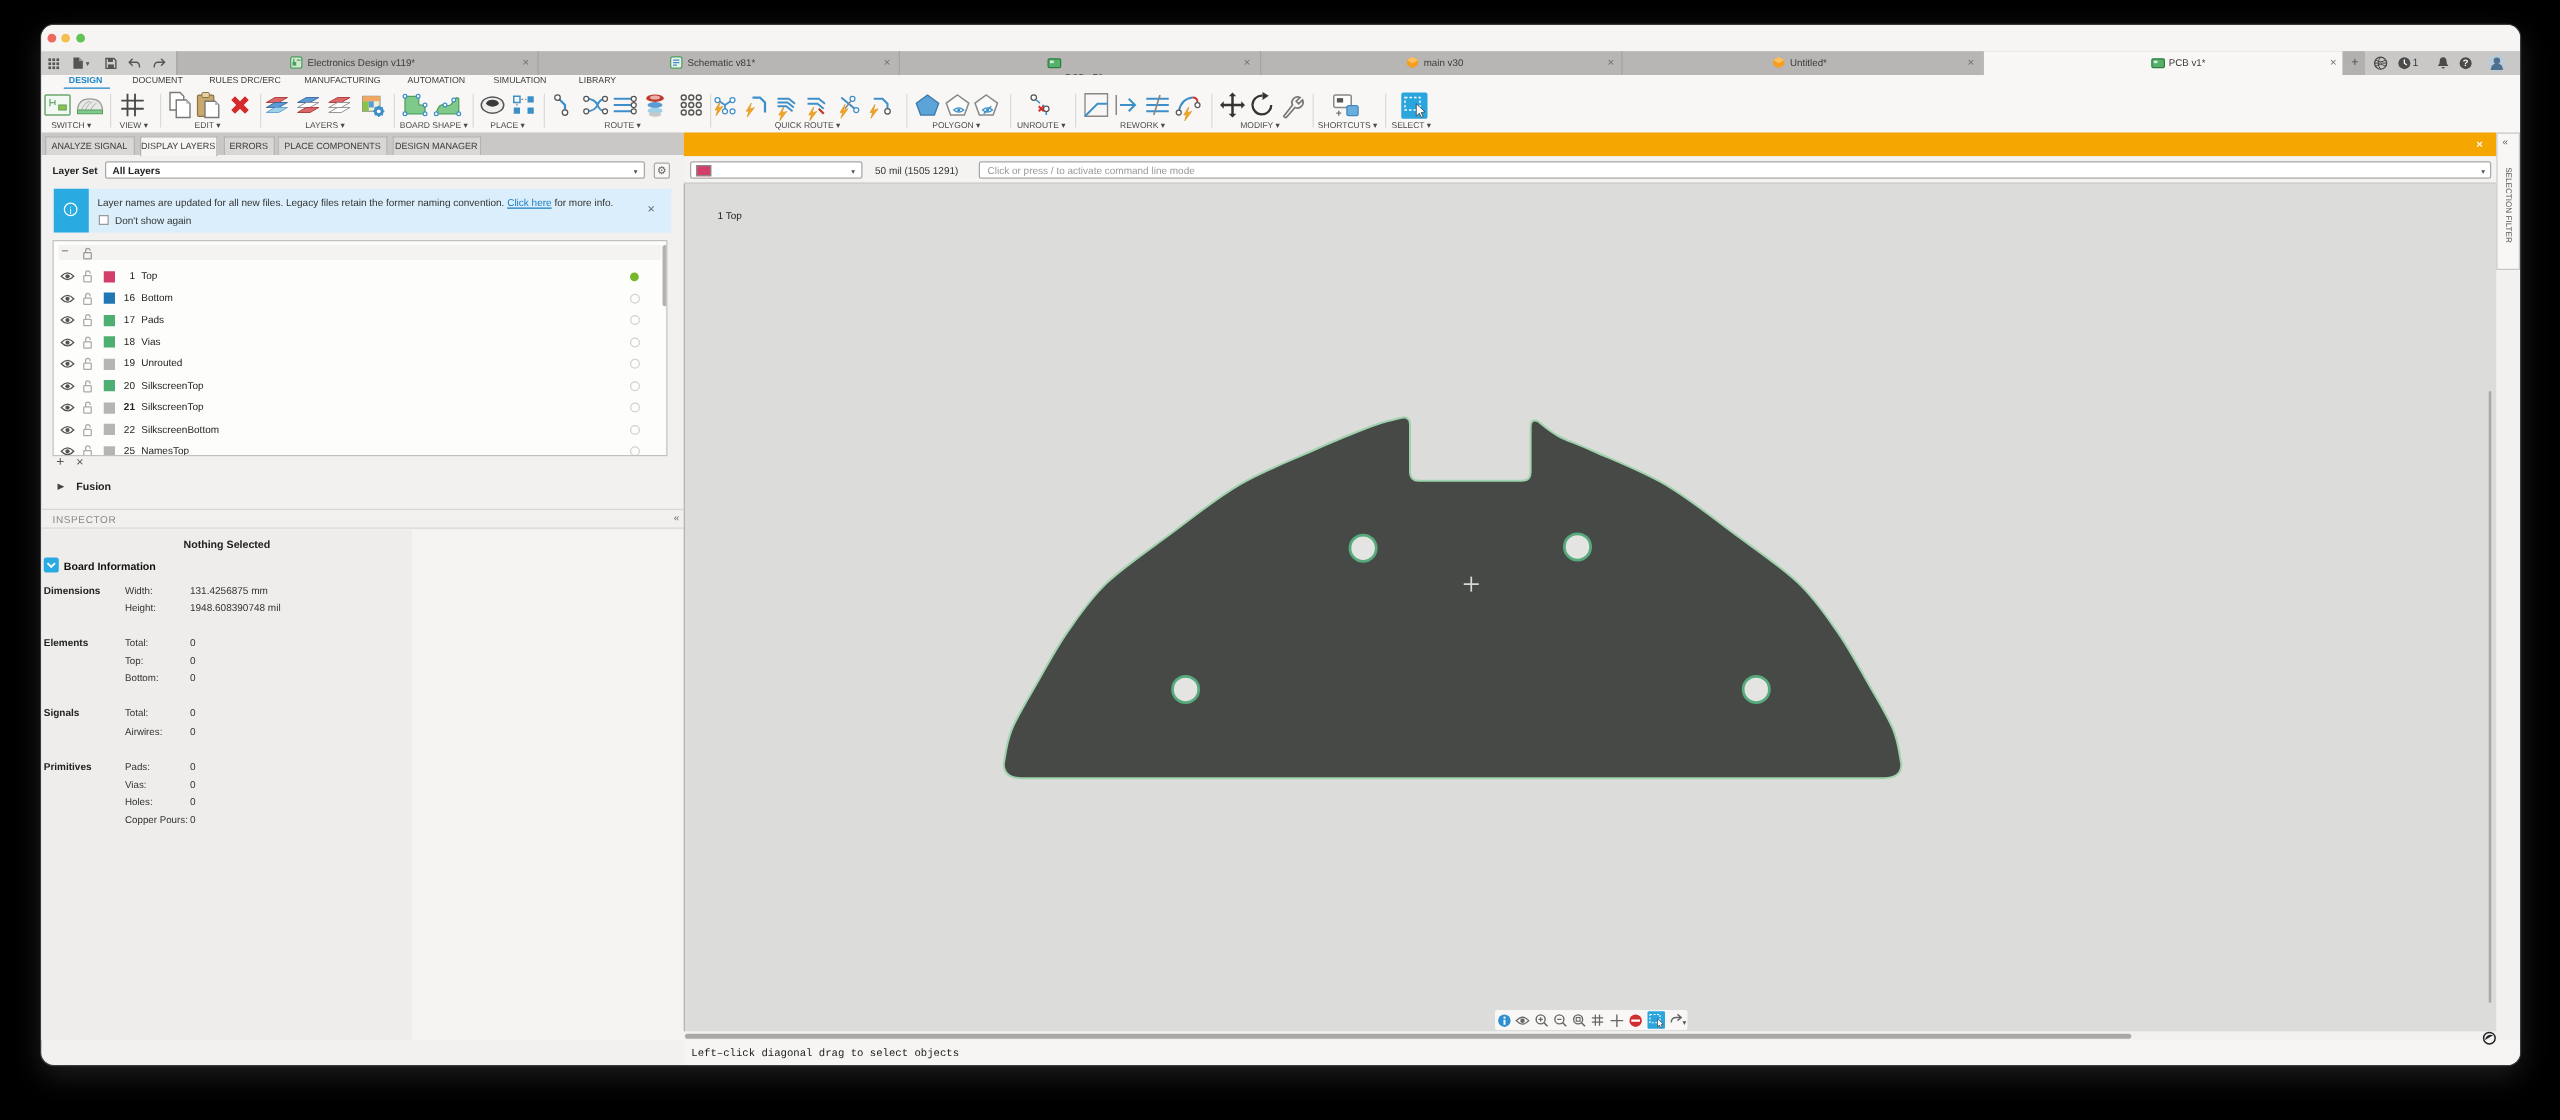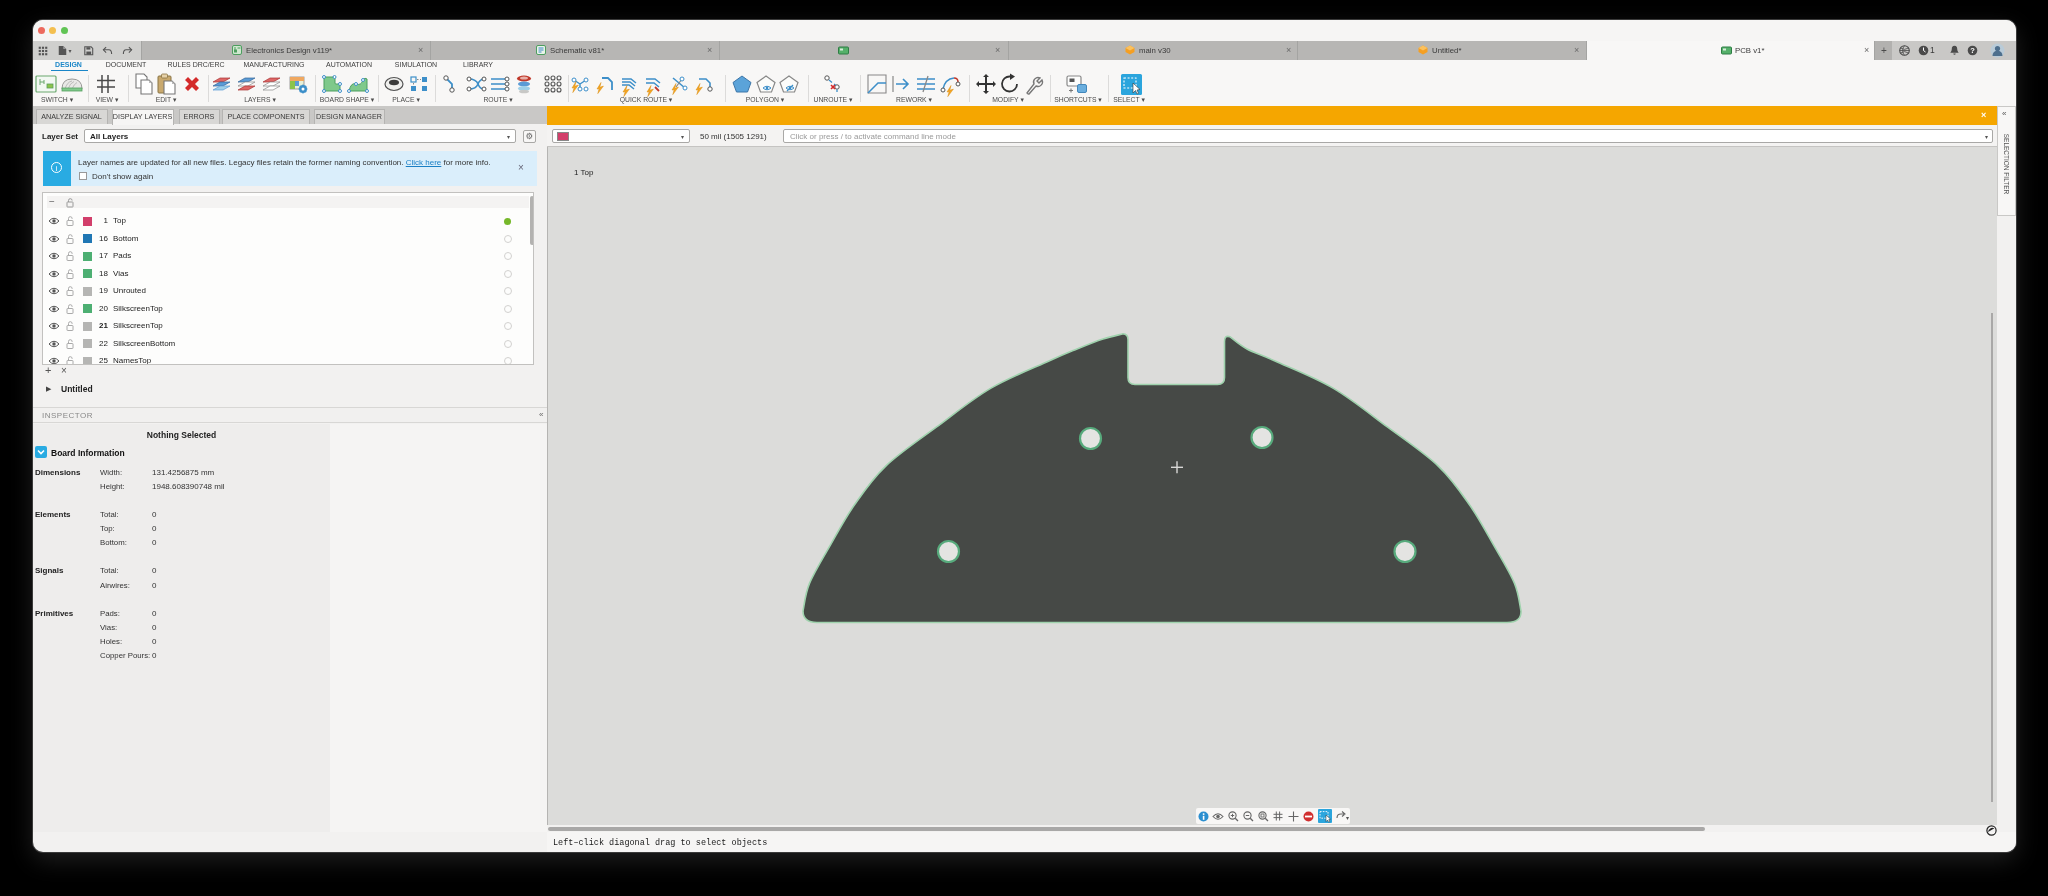--- a/index.html
+++ b/index.html
@@ -526,21 +526,21 @@
         <div style="position:absolute;left:40px;top:163.75px;width:9px;height:9px;background:#b5b5b3;"></div>
         <div style="position:absolute;left:43px;top:163.45px;width:22px;text-align:right;font-size:8px;color:#222;">25</div>
         <div style="position:absolute;left:70px;top:163.45px;font-size:8px;color:#222;">NamesTop</div>
         <div style="position:absolute;left:460.5px;top:164.25px;width:8px;height:8px;border-radius:50%;border:1px solid #d2d1cf;"></div>
 </div>
 
 <div class="abs" style="left:45px;top:364px;font-size:11px;color:#555;">+</div>
 <div class="abs" style="left:61px;top:365px;font-size:10px;color:#555;">×</div>
 
 <div class="abs" style="left:46px;top:385px;font-size:7px;color:#444;">▶</div>
-<div class="abs" style="left:61px;top:384px;font-size:8.5px;font-weight:bold;color:#222;">Untitled</div>
+<div class="abs" style="left:61px;top:384px;font-size:8.5px;font-weight:bold;color:#222;">Fusion</div>
 
 <div class="abs" style="left:33px;top:407px;width:514px;height:16px;background:#f1f0ef;border-top:1px solid #d8d7d5;border-bottom:1px solid #d8d7d5;"></div>
 <div class="abs" style="left:42px;top:411px;font-size:8px;color:#888;letter-spacing:0.5px;">INSPECTOR</div>
 <div class="abs" style="left:539px;top:410px;font-size:8px;color:#666;">«</div>
 
 <div class="abs" style="left:33px;top:424px;width:297px;height:408px;background:#eeedec;"></div>
 <div class="abs" style="left:330px;top:424px;width:217px;height:408px;background:#f5f4f3;"></div>
 <div class="abs" style="left:33px;top:430px;width:297px;text-align:center;font-size:8.5px;font-weight:bold;color:#222;">Nothing Selected</div>
 <div class="abs" style="left:35px;top:446px;width:12px;height:12px;background:#29abe2;border-radius:2px;"></div>
 <svg class="ic" width="12" height="12" style="left:35px;top:446px;" viewBox="0 0 12 12">

